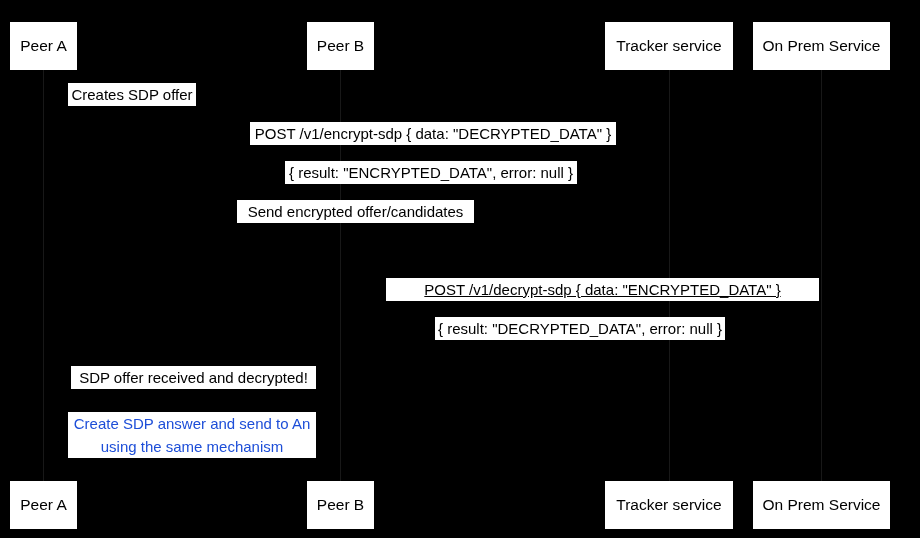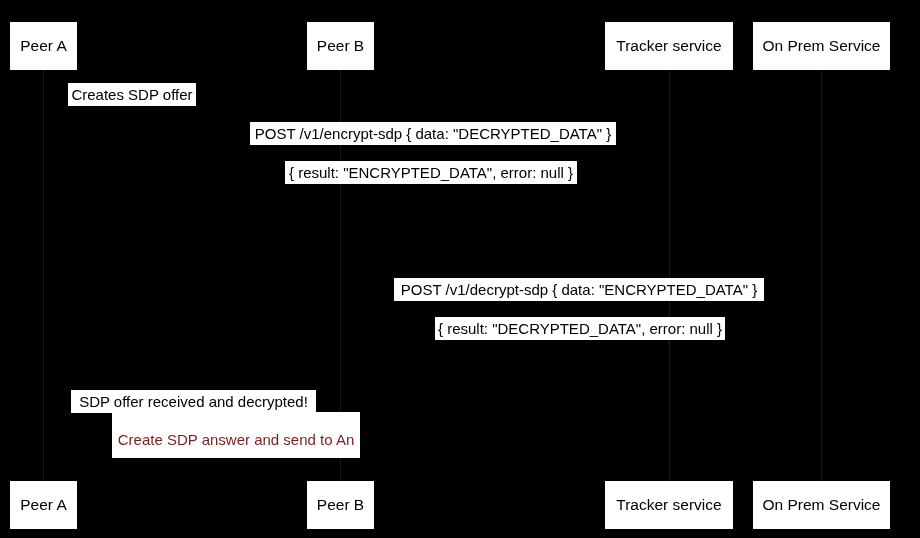--- a/index.html
+++ b/index.html
@@ -49,29 +49,28 @@
     height: 23px;
     box-sizing: border-box;
     white-space: nowrap;
     overflow: hidden;
     text-align: center;
     padding: 0 1px;
   }
   .note2 {
     position: absolute;
     background: #ffffff;
-    color: #7f1d1d;
+    color: #1d4ed8;
     font-size: 15px;
     line-height: 23px;
     box-sizing: border-box;
     text-align: center;
     overflow: hidden;
     white-space: nowrap;
-    padding: 16px 1px;
-    margin-left: 44px;
+    padding: 0 1px;
   }
   .note2 .l2 {
     display: block;
   }
 </style>
 </head>
 <body>
 
 <div id="diagram">
 
@@ -84,30 +83,32 @@
   <div class="participant" style="left:307px; top:22px; width:67px;">Peer B</div>
   <div class="participant" style="left:605px; top:22px; width:128px;">Tracker service</div>
   <div class="participant" style="left:753px; top:22px; width:137px;">On Prem Service</div>
 
   <div class="msg" style="left:68px; top:83px; width:128px;">Creates SDP offer</div>
 
   <div class="msg" style="left:250px; top:122px; width:366px;text-align:center;">POST /v1/encrypt-sdp { data: "DECRYPTED_DATA" }</div>
 
   <div class="msg" style="left:285px; top:161px; width:292px;">{ result: "ENCRYPTED_DATA", error: null }</div>
 
+  <div class="msg" style="left:237px; top:200px; width:237px;">Send encrypted offer/candidates</div>
 
 
-  <div class="msg" style="left:394px; top:278px; width:370px;">POST /v1/decrypt-sdp { data: "ENCRYPTED_DATA" }</div>
+  <div class="msg" style="left:386px; top:278px; width:433px;text-decoration:underline;">POST /v1/decrypt-sdp { data: "ENCRYPTED_DATA" }</div>
 
   <div class="msg" style="left:435px; top:317px; width:290px;">{ result: "DECRYPTED_DATA", error: null }</div>
 
-  <div class="msg" style="left:71px; top:366px; width:245px;margin-top:24px;">SDP offer received and decrypted!</div>
+  <div class="msg" style="left:71px; top:366px; width:245px;">SDP offer received and decrypted!</div>
 
   <div class="note2" style="left:68px; top:412px; width:248px; height:46px;">
     <span class="l1">Create SDP answer and send to An</span>
+    <span class="l2">using the same mechanism</span>
   </div>
 
   <div class="participant" style="left:10px; top:481px; width:67px;">Peer A</div>
   <div class="participant" style="left:307px; top:481px; width:67px;">Peer B</div>
   <div class="participant" style="left:605px; top:481px; width:128px;">Tracker service</div>
   <div class="participant" style="left:753px; top:481px; width:137px;">On Prem Service</div>
 
 </div>
 
 </body></html>

